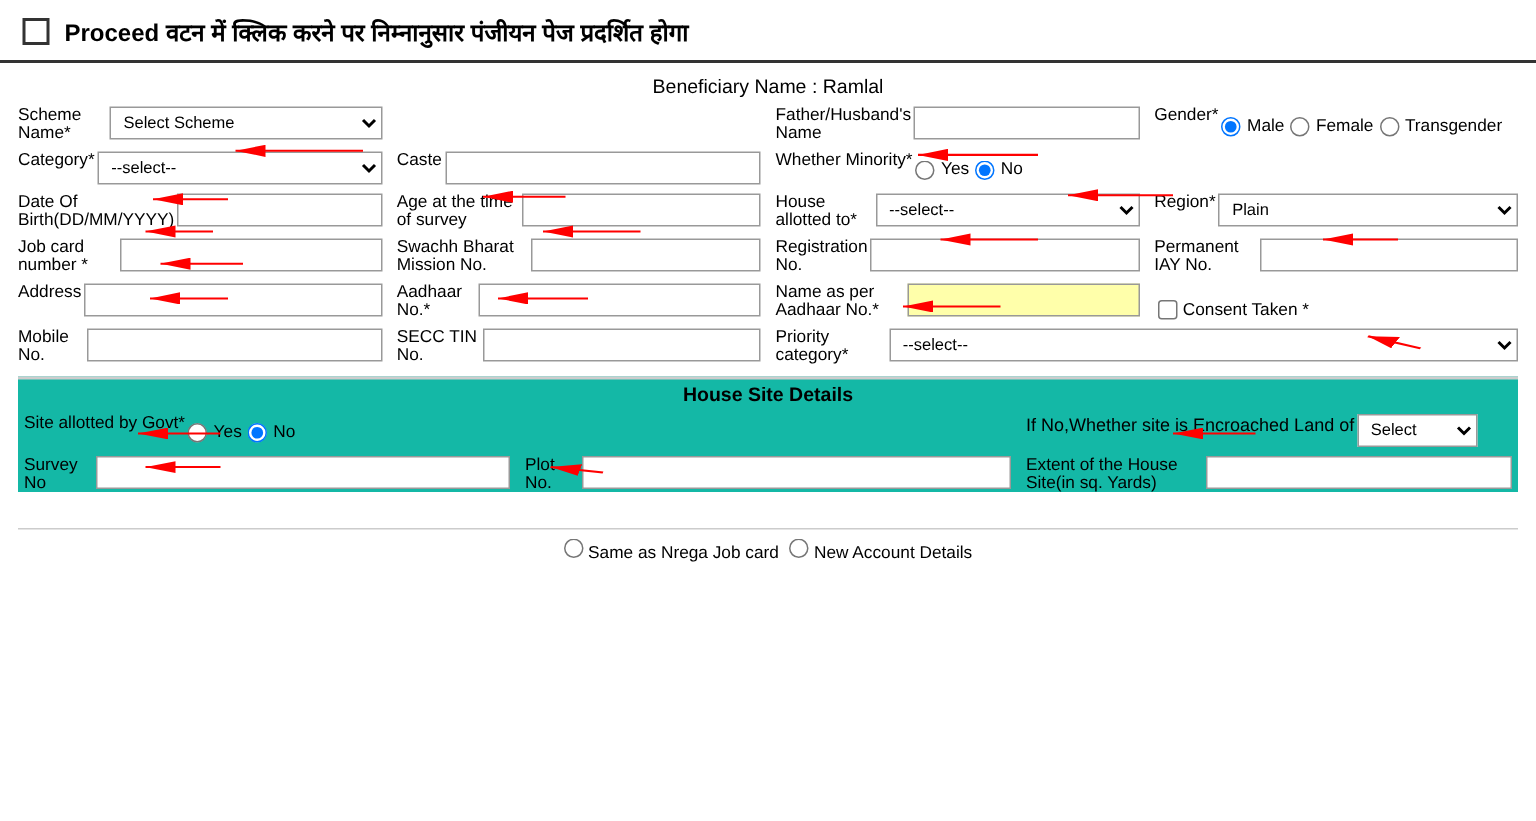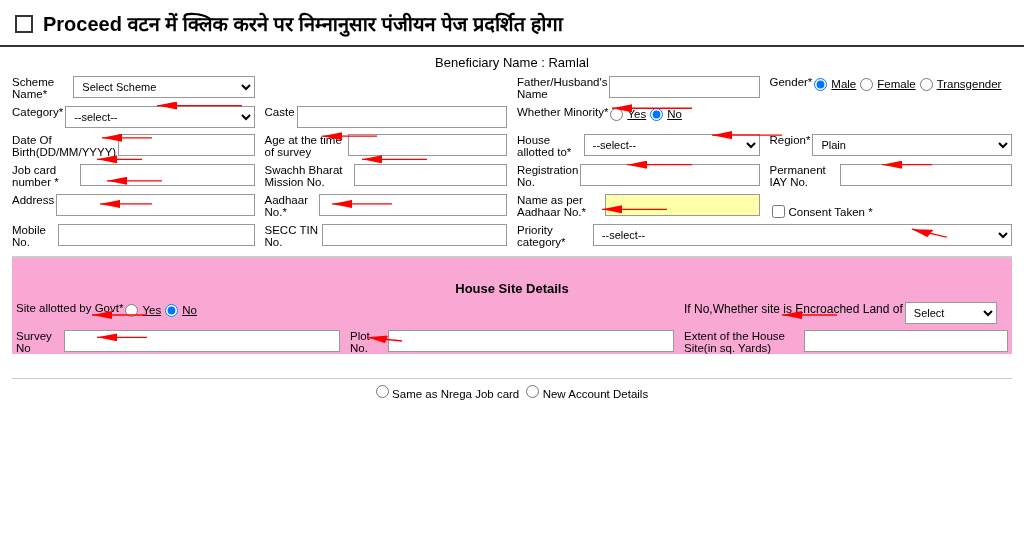--- a/index.html
+++ b/index.html
@@ -22,21 +22,21 @@
 
     .header-checkbox {
       width: 18px;
       height: 18px;
       border: 2px solid #333;
       display: inline-block;
       flex-shrink: 0;
     }
 
     .header-title {
-      font-size: 20px;
+      font-size: 16px;
       font-weight: bold;
       color: #000;
     }
 
     .main-form {
       padding: 8px 12px;
       background: #fff;
     }
 
     .beneficiary-name {
@@ -75,45 +75,44 @@
       border: 1px solid #999;
       padding: 2px 4px;
       font-size: 11px;
       height: 22px;
       width: 100%;
       background: #fff;
     }
 
     .radio-group {
       display: flex;
-      align-items: flex-start;
+      align-items: center;
       gap: 4px;
       flex-wrap: wrap;
       padding-top: 2px;
-      text-decoration: underline;
     }
 
     .radio-group label {
       font-size: 11.5px;
     }
 
     .highlighted-input {
       background: #ffffaa !important;
       border: 1px solid #999 !important;
     }
 
     .span-2 {
       grid-column: span 2;
     }
 
     .house-site-section {
       margin-top: 8px;
       border-top: 2px solid #ccc;
-      padding-top: 23px;
-      background: #f9a8d4;
+      padding-top: 2px;
+      background: #14b8a6;
     }
 
     .house-site-title {
       text-align: center;
       font-size: 13px;
       font-weight: bold;
       margin-bottom: 6px;
     }
 
     .house-site-grid {
@@ -372,21 +371,21 @@
             <input type="radio" name="site_allotted" value="no" checked="" style="">
             <label>No</label>
           </div>
         </div>
 
         <div class="form-group"></div>
 
         <div class="form-group">
           <label style="font-size:12px;text-align:right;">If No,Whether site is Encroached Land of</label>
           <div style="display:flex;align-items:center;gap:4px;">
-            <select style="width:92px;">
+            <select style="width:80px;">
               <option value="Select">Select</option>
             </select>
           </div>
         </div>
 
         <div class="form-group">
           <label>Survey No</label>
           <input type="text" style="">
         </div>
 

